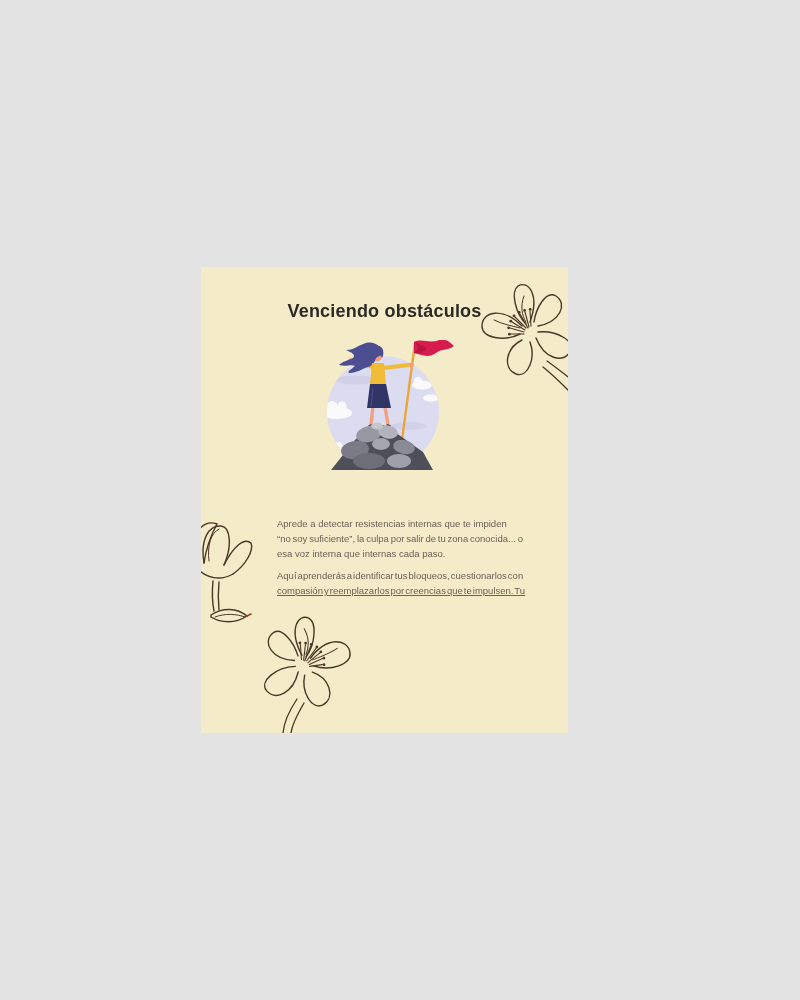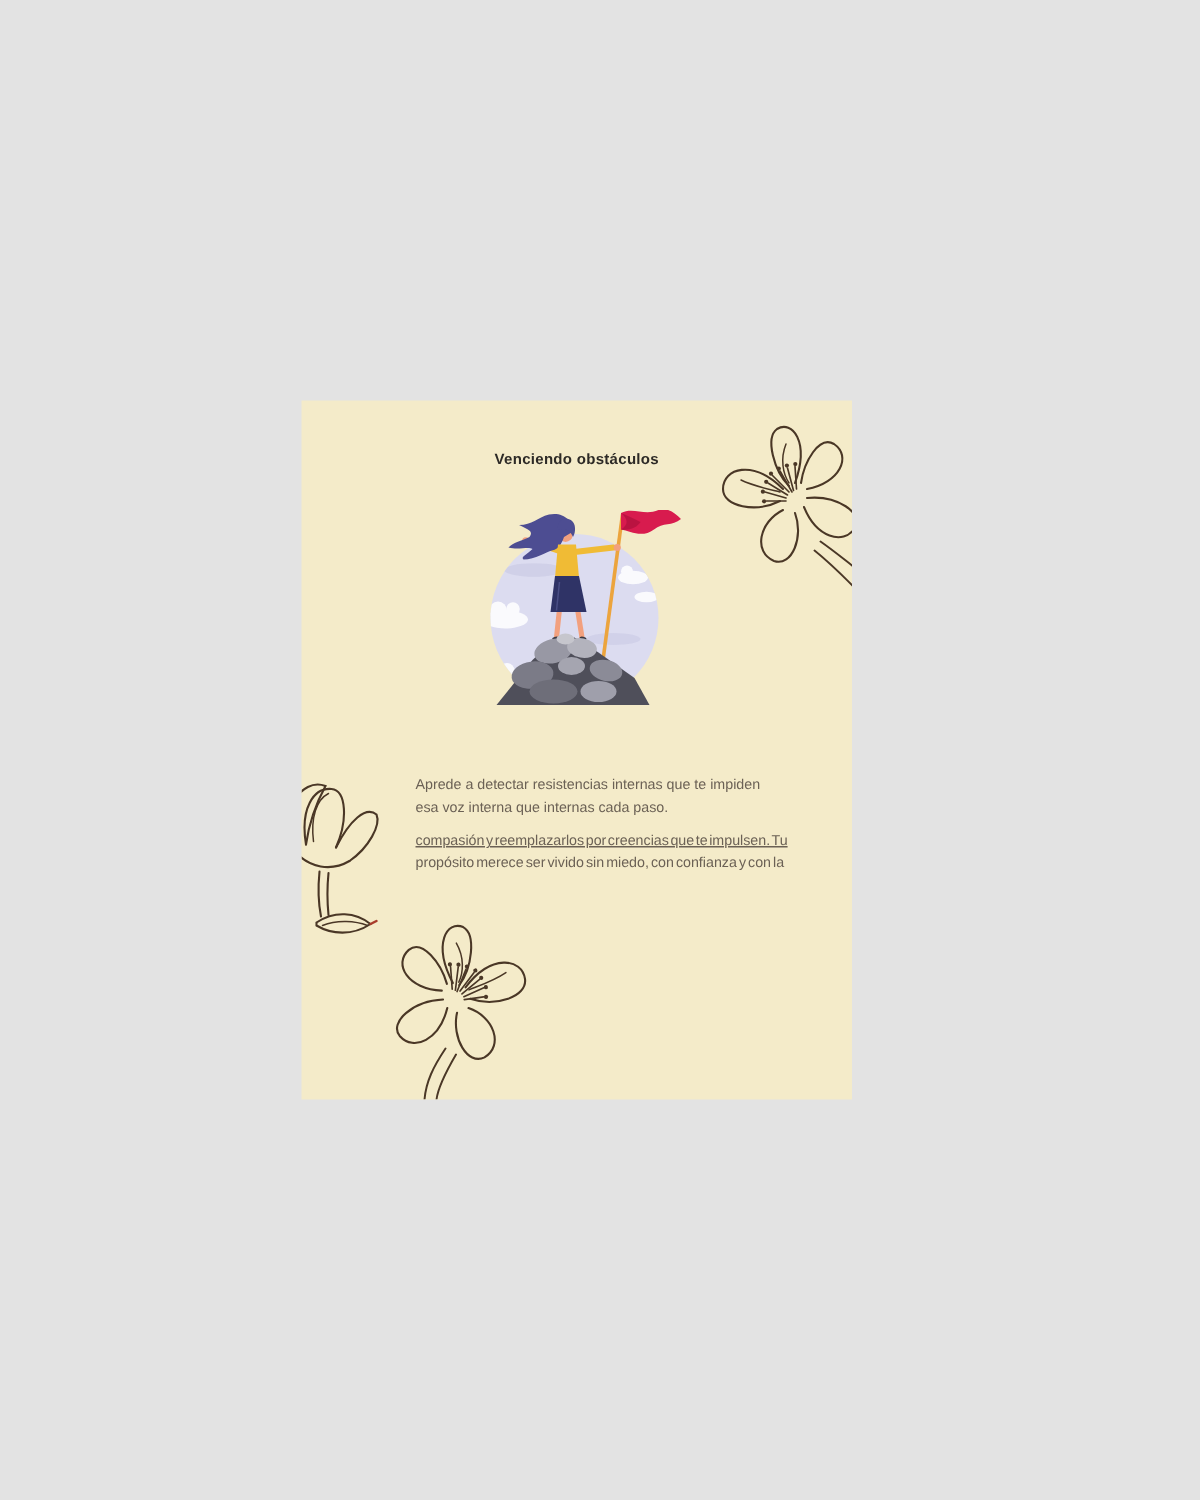--- a/index.html
+++ b/index.html
@@ -1,19 +1,19 @@
 <!DOCTYPE html>
 <html><head>
 <meta charset="utf-8">
 <style>
   html,body{margin:0;padding:0;}
   body{width:800px;height:1000px;background:#e3e3e3;font-family:"Liberation Sans",sans-serif;}
   .stage{position:relative;width:800px;height:1000px;background:#e3e3e3;overflow:hidden;}
   .card{position:absolute;left:201px;top:267px;width:367px;height:466px;background:#f4ebc9;overflow:hidden;}
-  .title{position:absolute;top:34px;left:0;right:0;text-align:center;font-size:10px;font-weight:bold;
+  .title{position:absolute;top:34px;left:0;right:0;text-align:center;font-size:18px;font-weight:bold;
          color:#2d2a26;letter-spacing:.2px;}
   .hero{position:absolute;left:110px;top:73px;width:146px;height:130px;}
   .decor{position:absolute;left:0;top:0;width:367px;height:466px;pointer-events:none;}
   .textblock{position:absolute;left:76px;top:204px;width:246px;color:#6b6155;font-size:9.5px;line-height:15px;}
   .para{margin:0 0 7px 0;}
   .jline{white-space:nowrap;height:15px;overflow:visible;}
 </style>
 </head>
 <body>
 
@@ -142,22 +142,23 @@
         <ellipse cx="70" cy="104" rx="9" ry="6" fill="#a5a5b0"></ellipse>
         <ellipse cx="93" cy="107" rx="11" ry="7" fill="#8b8b97" transform="rotate(12 93 107)"></ellipse>
         <ellipse cx="58" cy="121" rx="16" ry="8" fill="#6e6e79"></ellipse>
         <ellipse cx="88" cy="121" rx="12" ry="7" fill="#9f9fab"></ellipse>
       </g>
     </svg>
 
     <div class="textblock">
       <div class="para">
         <div class="jline" style="word-spacing: 0px; margin-top: 45px;">Aprede a detectar resistencias internas que te impiden</div>
+        <div class="jline" style="word-spacing: -0.818182px;">“no soy suficiente”, la culpa por salir de tu zona conocida... o</div>
         <div class="jline jlast">esa voz interna que internas cada paso.</div>
       </div>
       <div class="para">
+        <div class="jline" style="word-spacing: -1.57143px;">Aquí aprenderás a identificar tus bloqueos, cuestionarlos con</div>
         <div class="jline" style="word-spacing: -1.6px; text-decoration: underline;">compasión y reemplazarlos por creencias que te impulsen. Tu</div>
-        <div class="jline" style="word-spacing: -1.3px;">propósito merece ser vivido sin miedo, con confianza y con la</div>
       </div>
     </div>
 
   </div>
 </div>
 
 </body></html>

